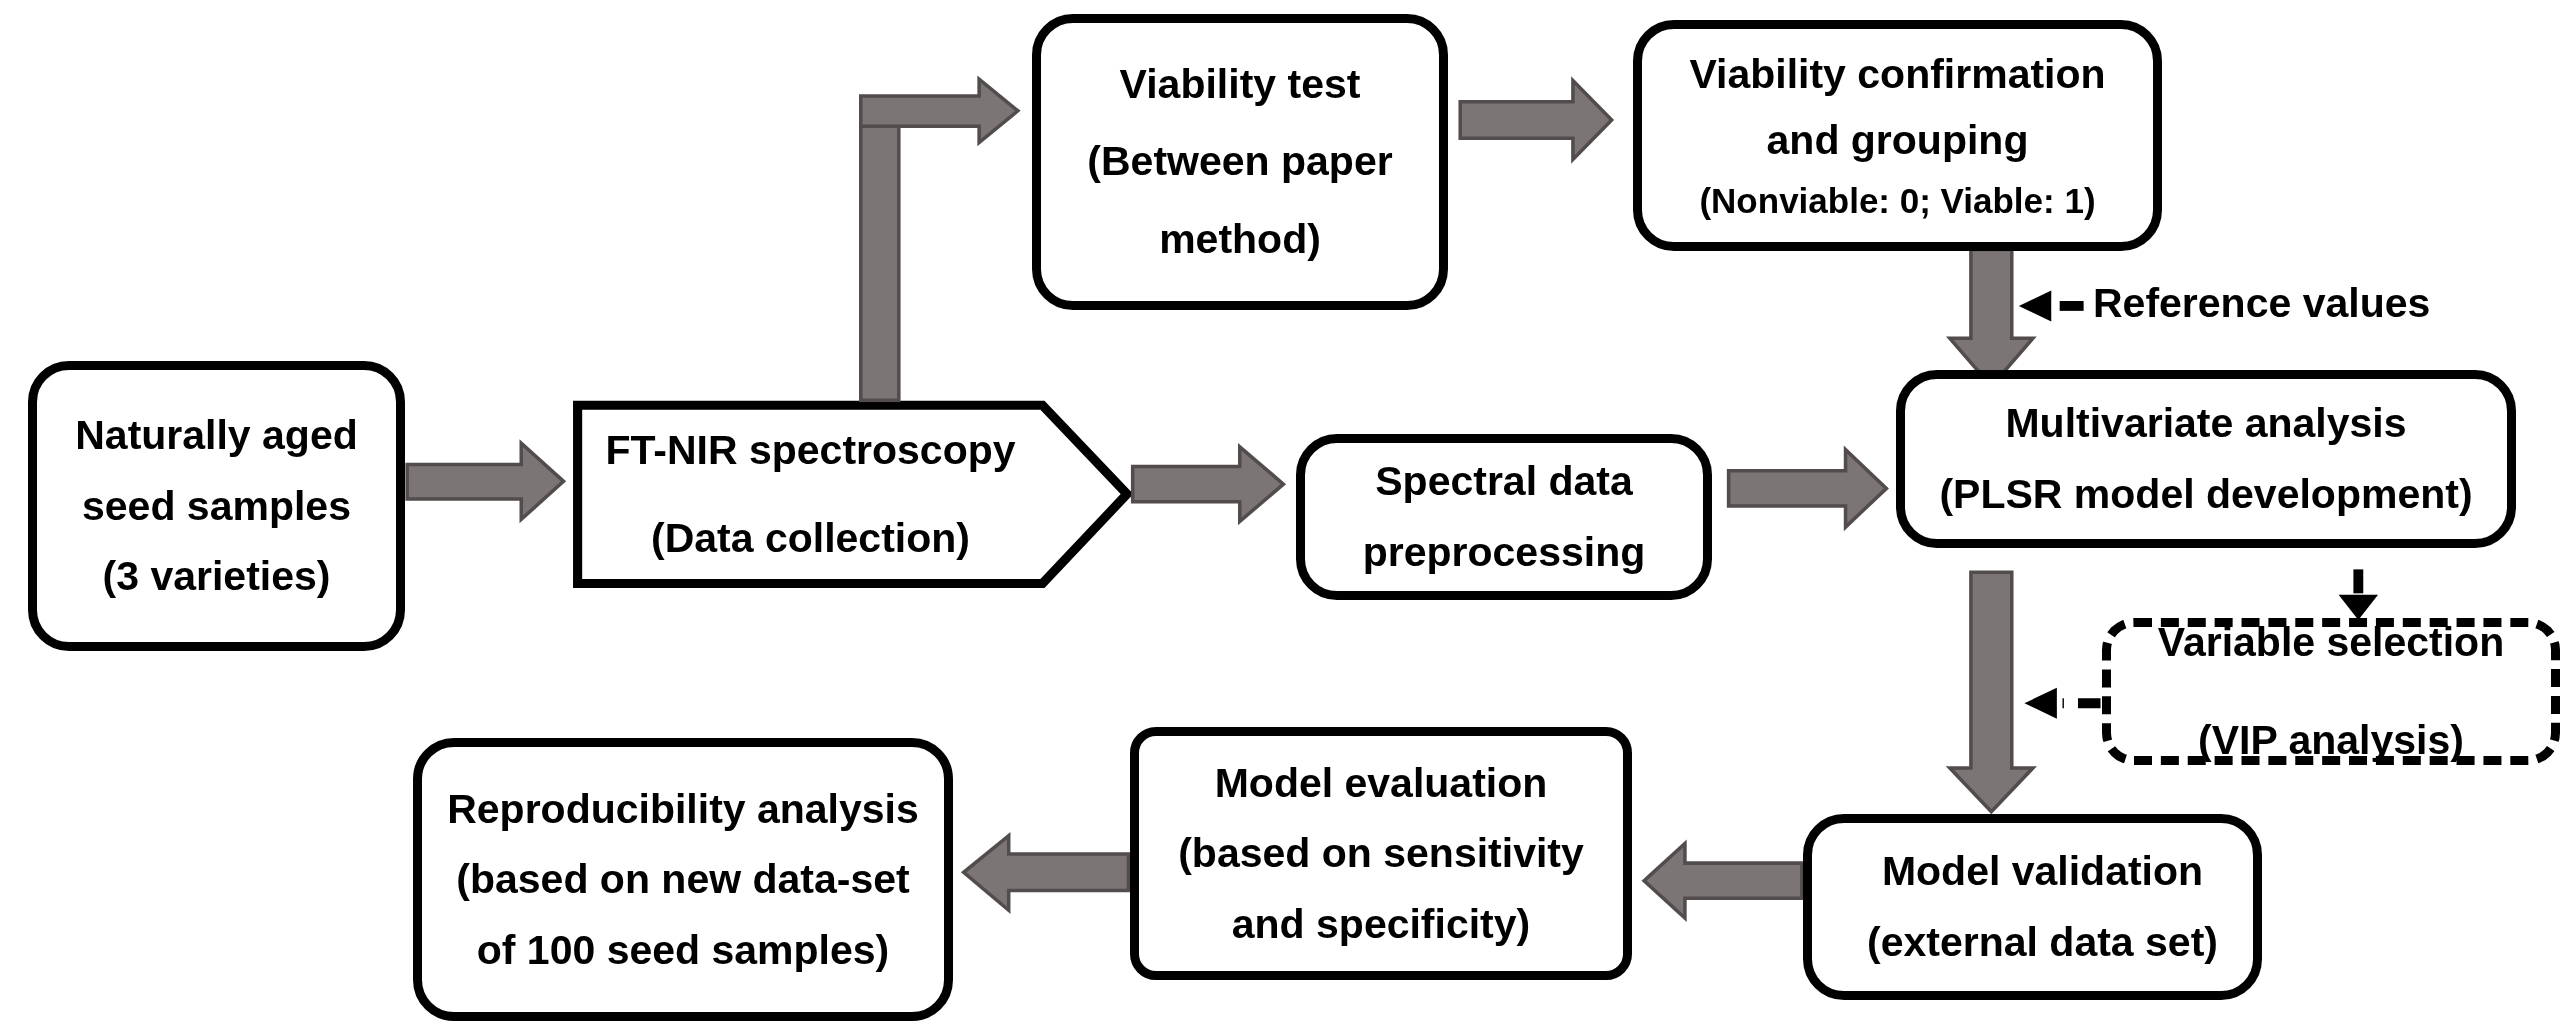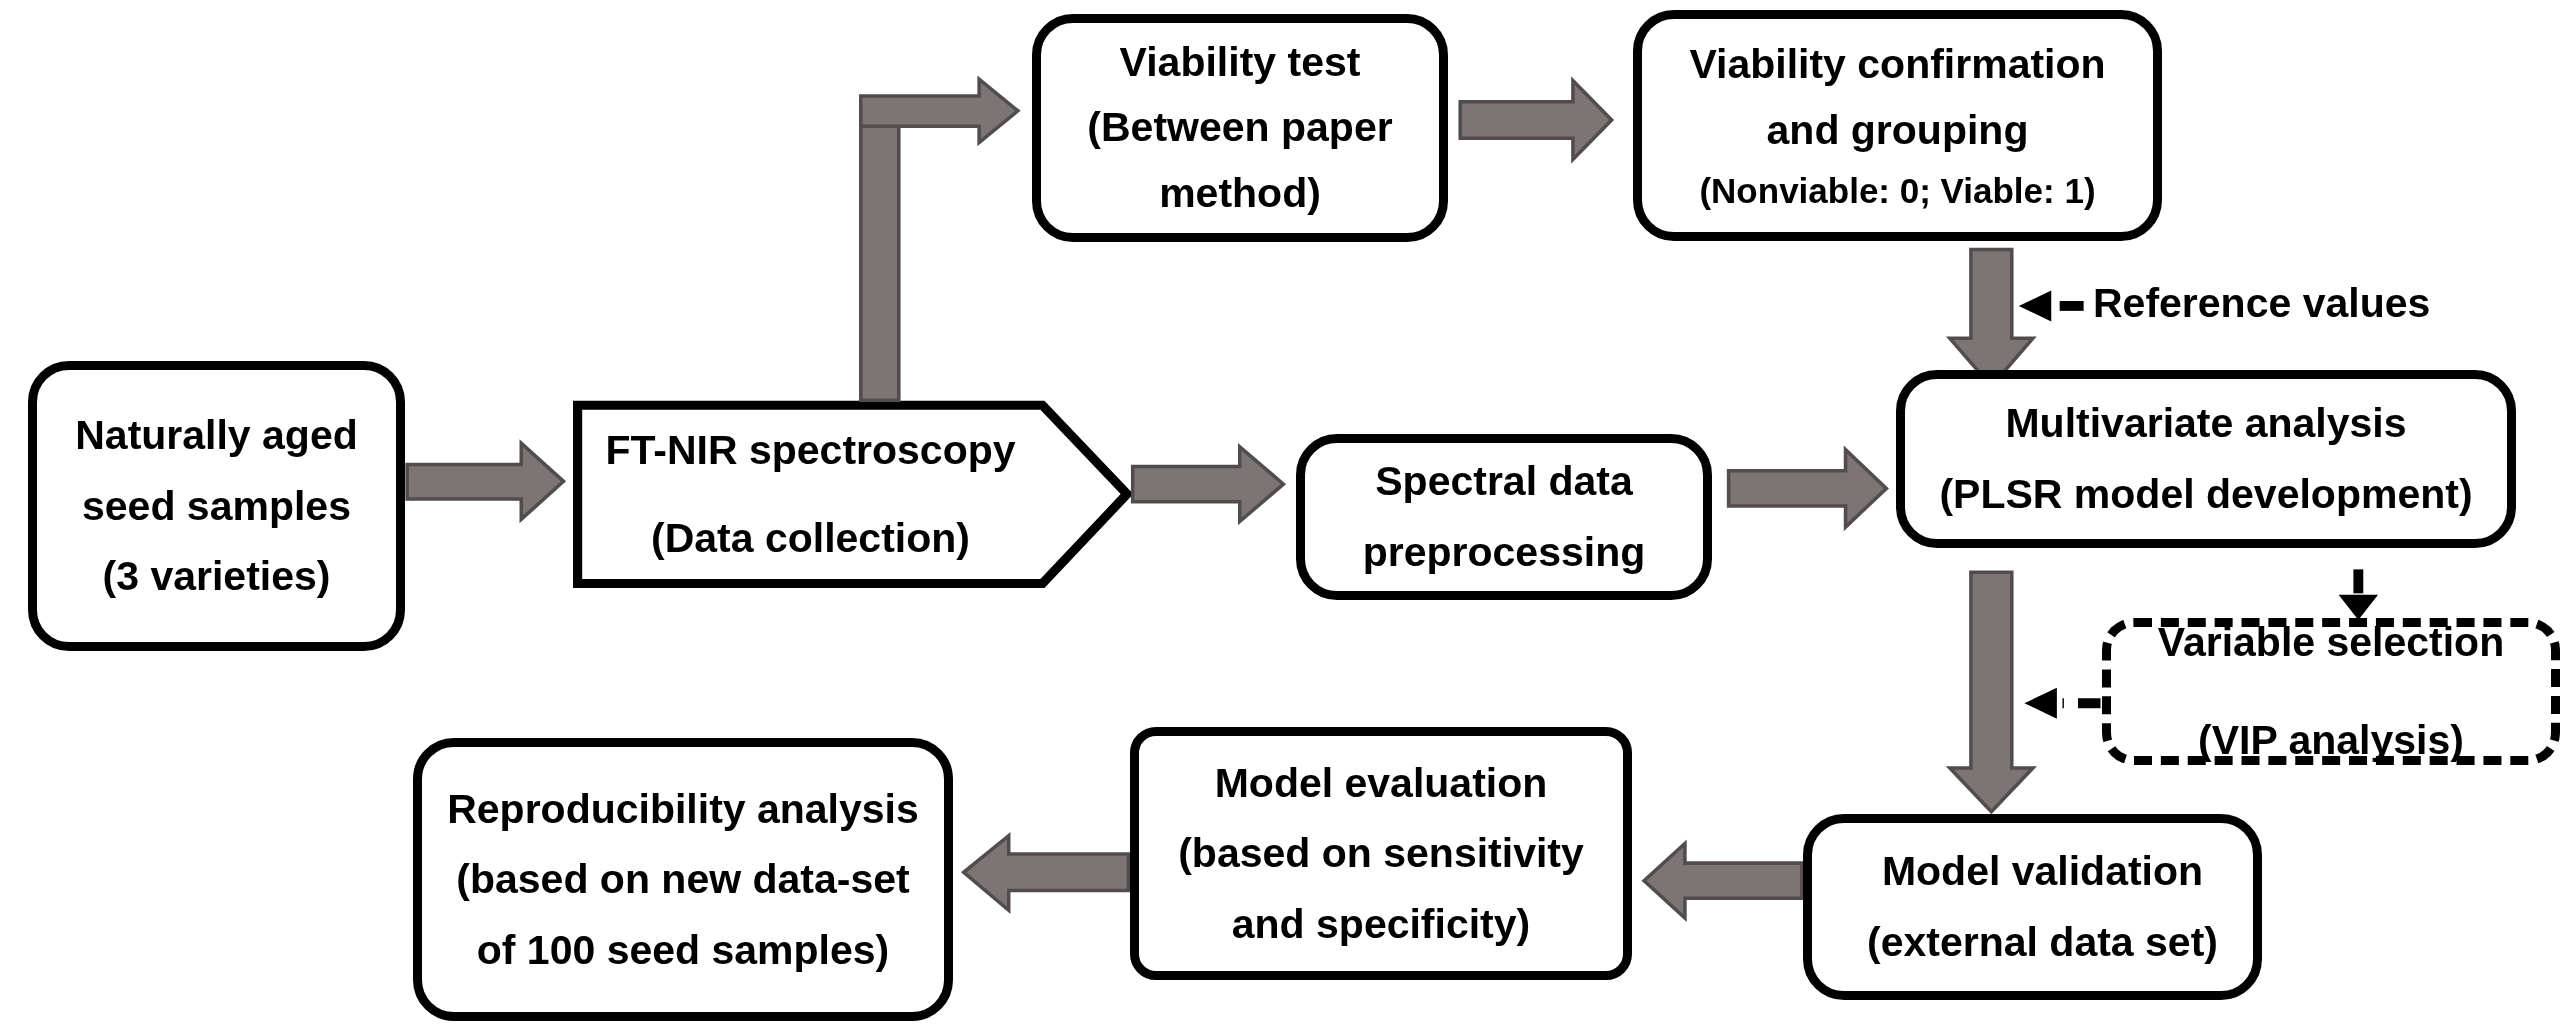--- a/index.html
+++ b/index.html
@@ -144,27 +144,27 @@
     <div class="ln">Naturally aged</div>
     <div class="ln">seed samples</div>
     <div class="ln">(3 varieties)</div>
   </div>
 
   <div class="pentagon-label">
     <div class="ln">FT-NIR spectroscopy</div>
     <div class="ln">(Data collection)</div>
   </div>
 
-  <div class="node" style="left:1032px; top:14px; width:416px; height:228px; line-height:1.6;">
+  <div class="node" style="left:1032px; top:14px; width:416px; height:296px; line-height:1.6;gap:12px;">
     <div class="ln">Viability test</div>
     <div class="ln">(Between paper</div>
     <div class="ln">method)</div>
   </div>
 
-  <div class="node" style="left:1633px; top:10px; width:529px; height:231px; line-height:1.6;align-items:center;">
+  <div class="node" style="left:1633px; top:20px; width:529px; height:231px; line-height:1.6;align-items:center;">
     <div class="ln">Viability confirmation</div>
     <div class="ln">and grouping</div>
     <div class="ln small">(Nonviable: 0; Viable: 1)</div>
   </div>
 
   <div class="node" style="left:1296px; top:399px; width:416px; height:166px;margin-top:35px;">
     <div class="ln">Spectral data</div>
     <div class="ln">preprocessing</div>
   </div>
 

